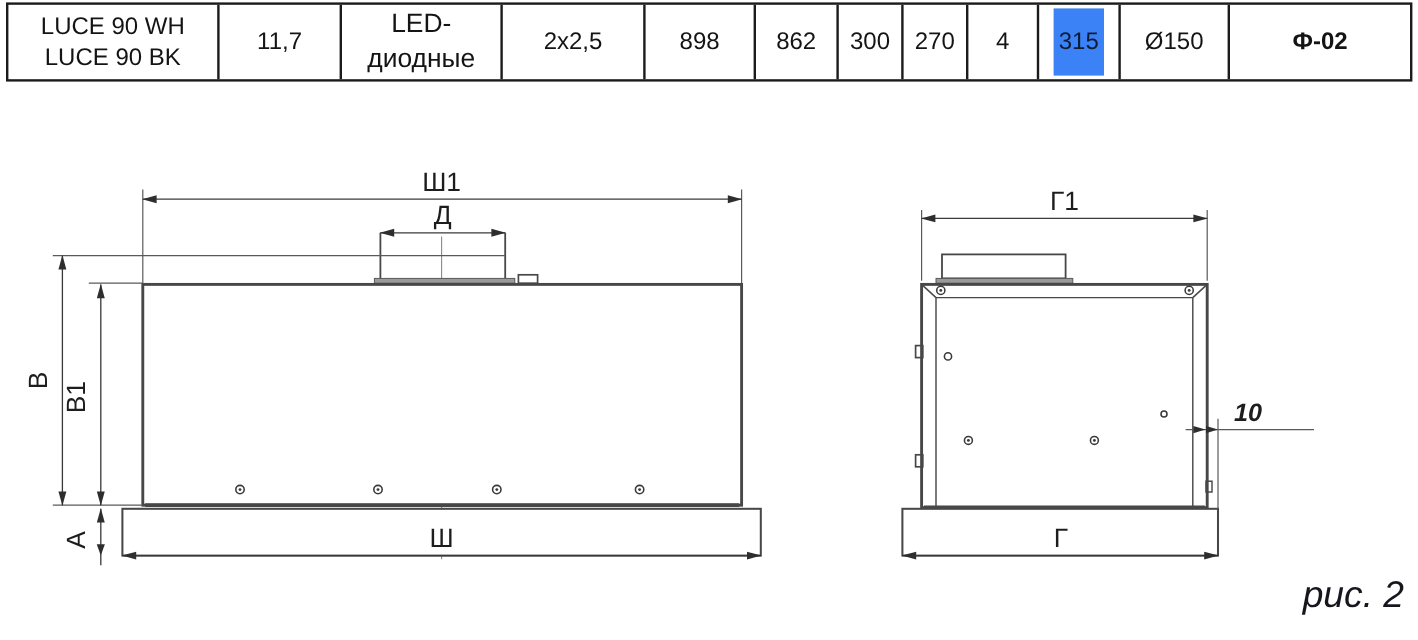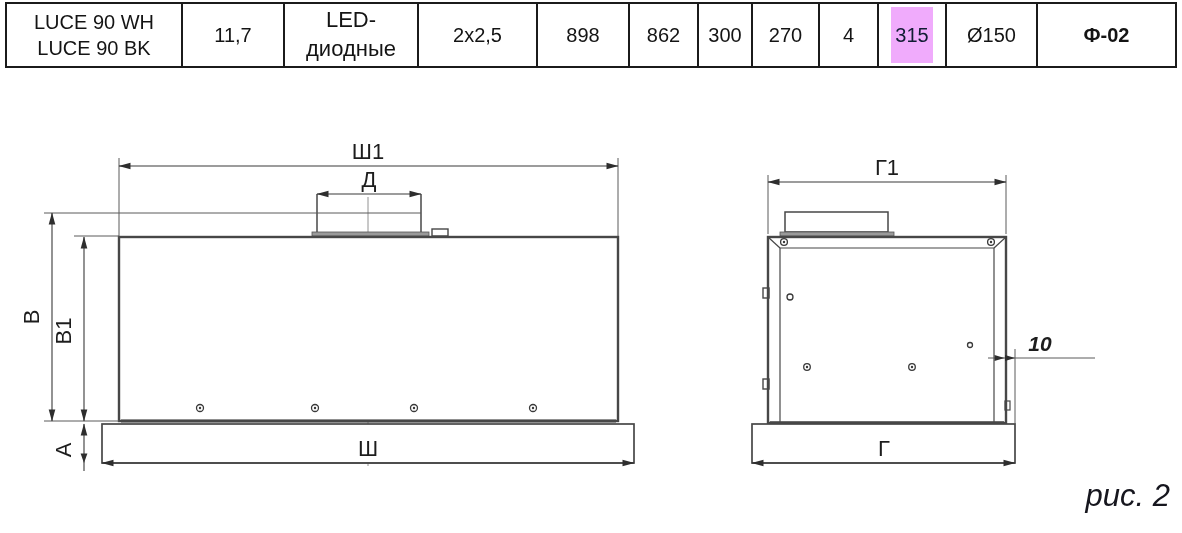--- a/index.html
+++ b/index.html
@@ -6,23 +6,23 @@
   .page{position:relative;width:1182px;height:533px;background:#fff;overflow:hidden;
         font-family:"Liberation Sans","DejaVu Sans",sans-serif;}
   
   .spec-table{position:absolute;left:5px;top:2px;width:1172px;height:66px;
               display:flex;border:2px solid #1b1b1b;box-sizing:border-box;background:#fff;}
   .cell{border-right:2px solid #1b1b1b;box-sizing:border-box;display:flex;
         align-items:center;justify-content:center;text-align:center;
         font-size:20px;color:#141414;white-space:pre-line;line-height:1.3;}
   .cell:last-child{border-right:none;font-weight:bold;}
   .c0{width:176px}.c1{width:102px}.c2{width:134px;font-size:22px}.c3{width:119px}
-  .c4{width:92px}.c5{width:69px}.c6{width:54px}.c7{width:67px}.c8{width:59px}
+  .c4{width:92px}.c5{width:69px}.c6{width:54px}.c7{width:54px}.c8{width:59px}
   .c9{width:68px}.c10{width:63px}.c11{width:91px}.c12{flex:1}
-  .hl{background:#f0abfc;padding:15px 4px;color:#101c33;}
+  .hl{background:#3b82f6;padding:15px 4px;color:#101c33;}
   
   .drawing{position:absolute;left:0;top:70px;}
   .drawing text{font-family:"Liberation Sans","DejaVu Sans",sans-serif;
                 font-size:22px;fill:#1d1d1d;}
   .drawing text.small-dim{font-size:21px;font-style:italic;font-weight:bold;}
   .wall{stroke:#474747;fill:#fff;}
   .thin{stroke:#474747;fill:none;}
   .dim{stroke:#3a3a3a;stroke-width:1.1;fill:none;}
   .ext{stroke:#5a5a5a;stroke-width:1;fill:none;}
   .center{stroke:#878787;stroke-width:0.9;fill:none;}

